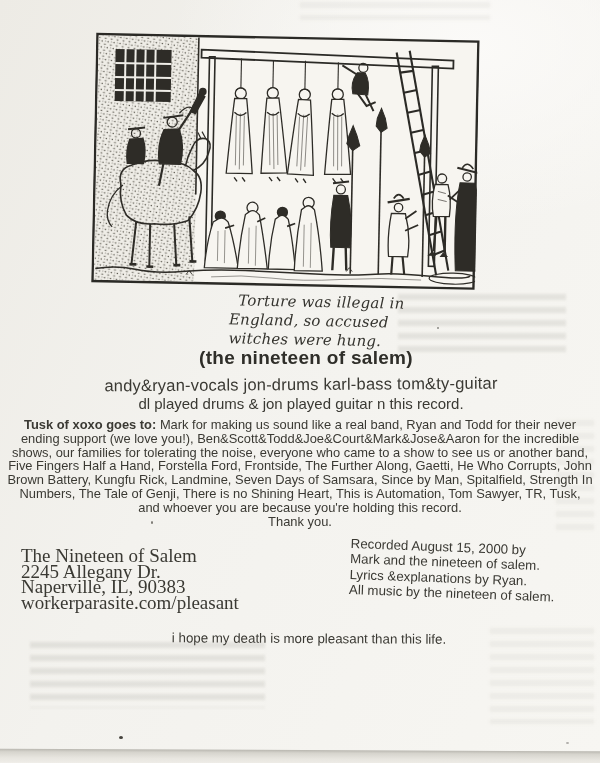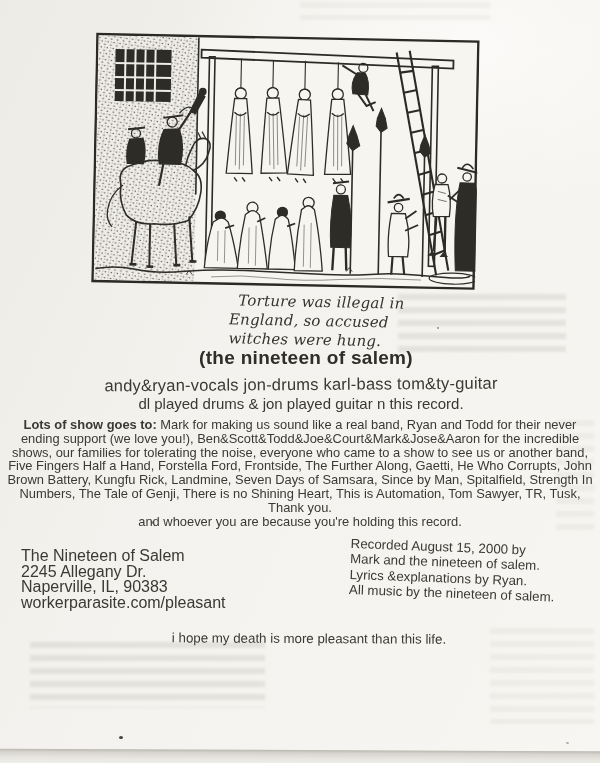--- a/index.html
+++ b/index.html
@@ -47,21 +47,21 @@
   .thanks{
     position:absolute;left:0;top:418px;width:600px;
     font-size:12.9px;line-height:13.8px;color:#3a3933;
   }
   .thanks .ln{display:flex;justify-content:center;}
   .thanks .ln span{white-space:pre;}
   .thanks .bold{font-weight:bold;}
   
   .contact{
     position:absolute;left:21px;top:548px;
-    font-size:16px;line-height:15.6px;color:#3a3933;
+    font-size:19px;line-height:15.6px;color:#3a3933;font-family:Liberation Serif, serif;
   }
   .recording{
     position:absolute;left:351px;top:536px;
     font-size:13.3px;line-height:15.4px;color:#3a3933;
     transform:rotate(2.1deg);transform-origin:left top;
   }
   .quote{
     position:absolute;left:0;top:631px;width:600px;text-align:center;
     padding-left:18px;box-sizing:border-box;
     font-size:13.3px;color:#3a3933;transform:rotate(.3deg);
@@ -260,43 +260,43 @@
     <div>England, so accused</div>
     <div>witches were hung.</div>
   </div>
 
   <div class="band-title">(the nineteen of salem)</div>
   <div class="lineup">andy&amp;ryan-vocals jon-drums karl-bass tom&amp;ty-guitar</div>
   <div class="session">dl played drums &amp; jon played guitar n this record.</div>
 
   <div class="thanks">
     <div class="ln">
-      <span class="bold">Lots of show goes to:</span>
+      <span class="bold">Tusk of xoxo goes to:</span>
         <span> Mark for making us sound like a real band, Ryan and Todd for their never</span>
     </div>
     <div class="ln">
         <span>ending support (we love you!), Ben&amp;Scott&amp;Todd&amp;Joe&amp;Court&amp;Mark&amp;Jose&amp;Aaron for the incredible</span>
       </div>
     <div class="ln">
         <span>shows, our families for tolerating the noise, everyone who came to a show to see us or another band,</span>
       </div>
     <div class="ln">
         <span>Five Fingers Half a Hand, Forstella Ford, Frontside, The Further Along, Gaetti, He Who Corrupts, John</span>
       </div>
     <div class="ln">
         <span>Brown Battery, Kungfu Rick, Landmine, Seven Days of Samsara, Since by Man, Spitalfield, Strength In</span>
       </div>
     <div class="ln">
         <span>Numbers, The Tale of Genji, There is no Shining Heart, This is Automation, Tom Sawyer, TR, Tusk,</span>
       </div>
     <div class="ln">
+        <span>and whoever you are because you're holding this record.</span>
+      </div>
+    <div class="ln">
         <span>Thank you.</span>
-      </div>
-    <div class="ln">
-        <span>and whoever you are because you're holding this record.</span>
       </div>
   </div>
 
   <div class="contact">
     <div>The Nineteen of Salem</div>
     <div>2245 Allegany Dr.</div>
     <div>Naperville, IL, 90383</div>
     <div>workerparasite.com/pleasant</div>
   </div>
 

